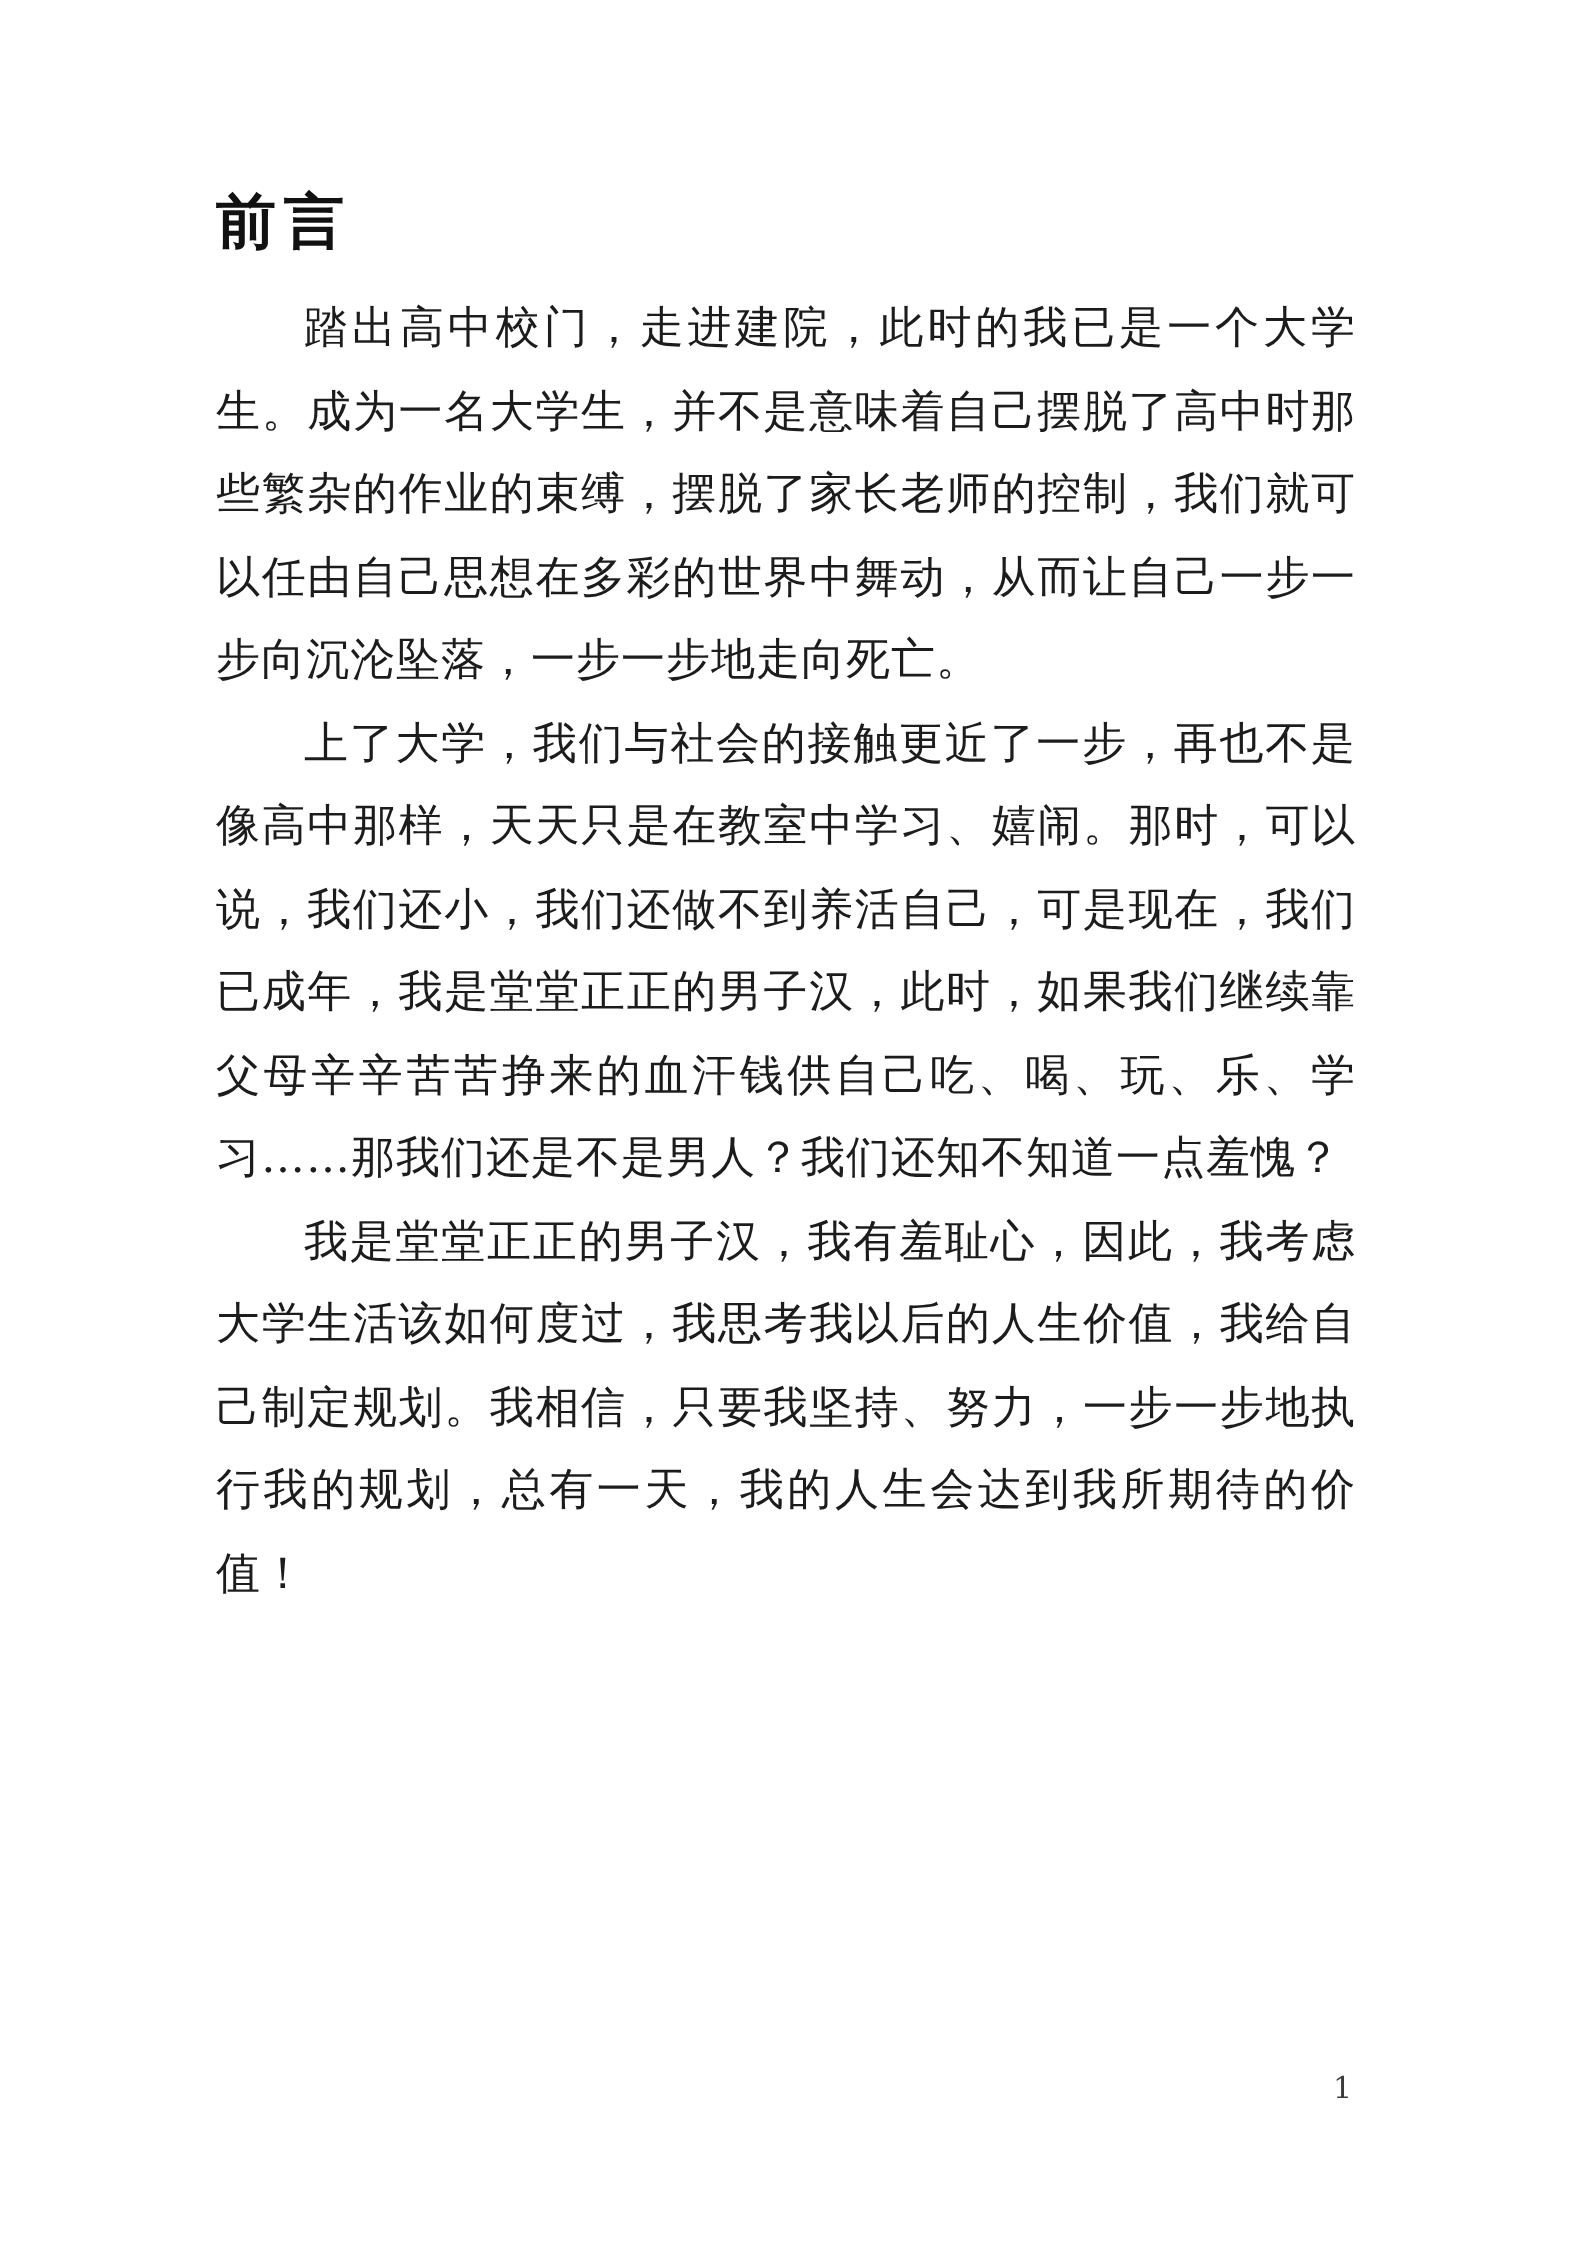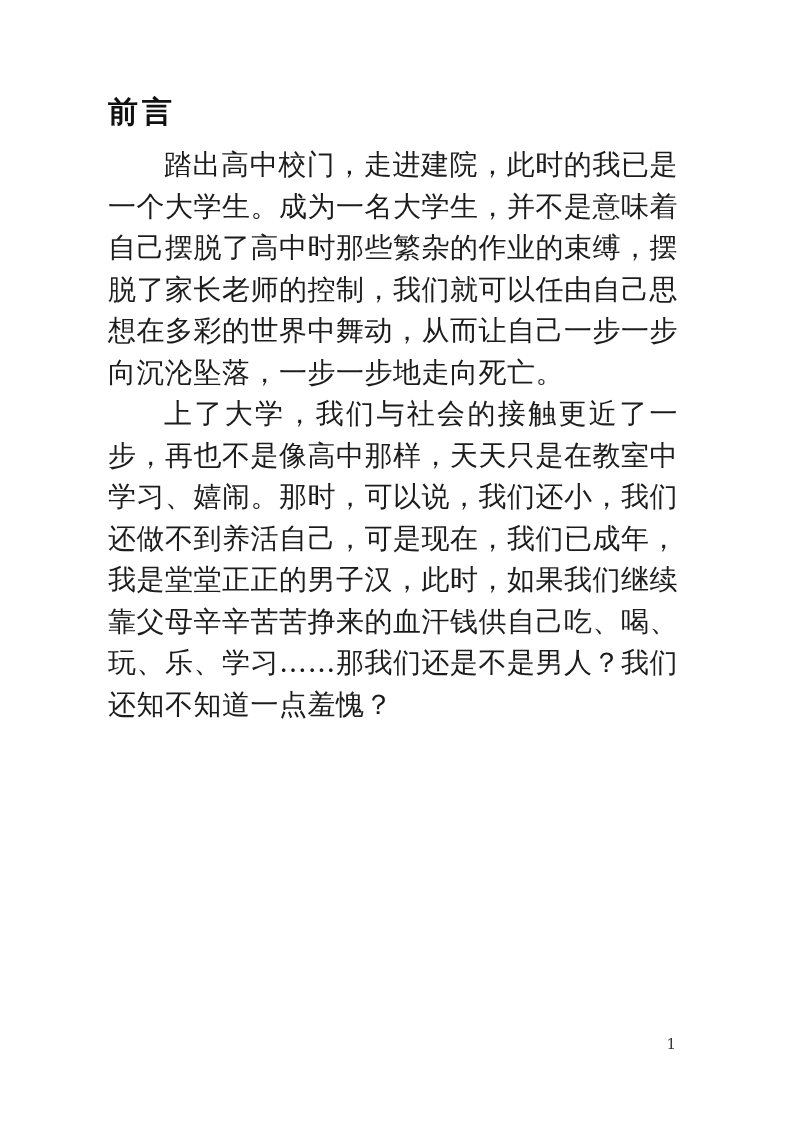--- a/index.html
+++ b/index.html
@@ -24,21 +24,21 @@
   .doc-title {
     font-size: 30px;
     font-weight: bold;
     line-height: 34px;
     letter-spacing: 4px;
     margin-bottom: 15px;
     color: #111111;
   }
 
   .doc-body p {
-    font-size: 28px;
+    font-size: 22px;
     line-height: 41.5px;
     text-align: justify;
     text-justify: inter-ideograph;
     text-indent: 2em;
     letter-spacing: 0.5px;
     color: #1c1c1c;
   }
 
   .page-footer {
     position: absolute;
@@ -57,19 +57,20 @@
 </head>
 <body>
 
 <div class="page">
 
   <h1 class="doc-title">前言</h1>
 
   <div class="doc-body">
     <p>踏出高中校门，走进建院，此时的我已是一个大学生。成为一名大学生，并不是意味着自己摆脱了高中时那些繁杂的作业的束缚，摆脱了家长老师的控制，我们就可以任由自己思想在多彩的世界中舞动，从而让自己一步一步向沉沦坠落，一步一步地走向死亡。</p>
     <p>上了大学，我们与社会的接触更近了一步，再也不是像高中那样，天天只是在教室中学习、嬉闹。那时，可以说，我们还小，我们还做不到养活自己，可是现在，我们已成年，我是堂堂正正的男子汉，此时，如果我们继续靠父母辛辛苦苦挣来的血汗钱供自己吃、喝、玩、乐、学习……那我们还是不是男人？我们还知不知道一点羞愧？</p>
+    <p>我是堂堂正正的男子汉，我有羞耻心，因此，我考虑大学生活该如何度过，我思考我以后的人生价值，我给自己制定规划。我相信，只要我坚持、努力，一步一步地执行我的规划，总有一天，我的人生会达到我所期待的价值！</p>
   </div>
 
   <div class="page-footer">
     <span class="page-number">1</span>
   </div>
 
 </div>
 
 </body></html>

